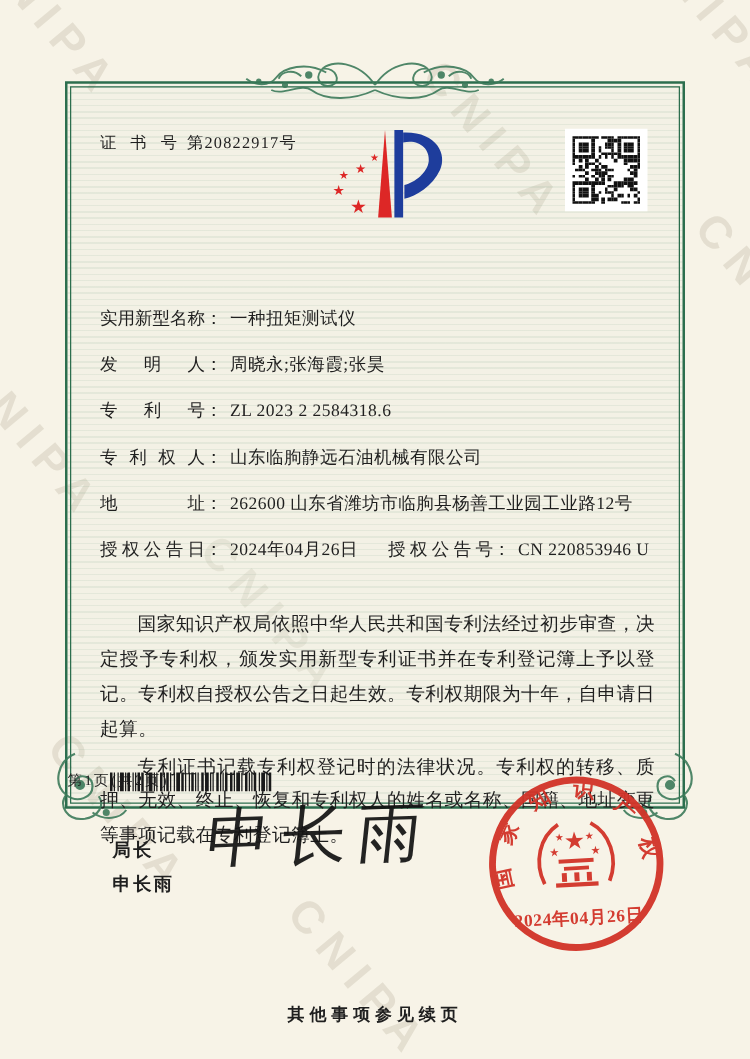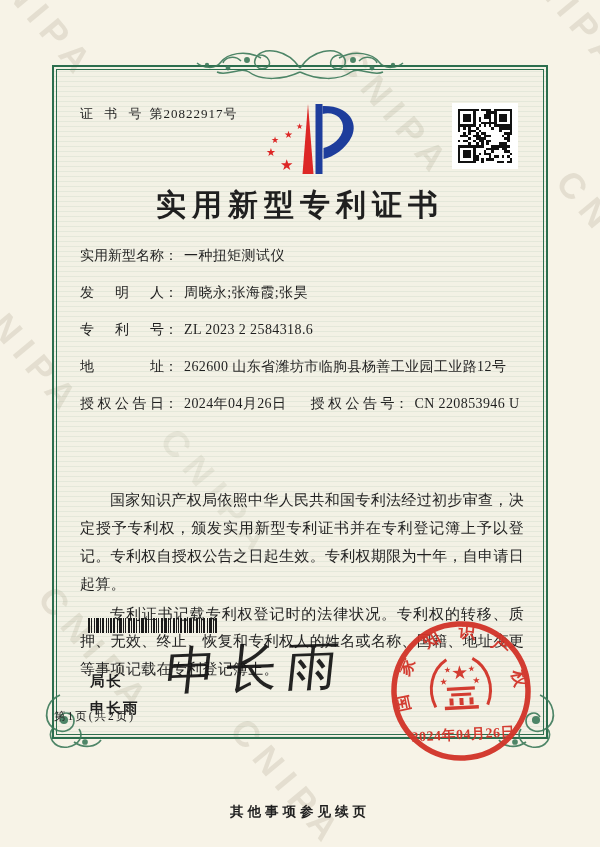--- a/index.html
+++ b/index.html
@@ -26,21 +26,21 @@
   .wm1{left:-38px;top:-6px;}
   .wm2{left:492px;top:-12px;}
   .wm3{left:318px;top:92px;}
   .wm4{left:536px;top:214px;}
   .wm5{left:-52px;top:330px;}
   .wm6{left:140px;top:472px;opacity:.20;}
   .wm7{left:18px;top:630px;}
   .wm8{left:210px;top:762px;}
   
   .frame{
-    position:absolute;z-index:1;left:52px;top:65px;width:496px;height:674px;
+    position:absolute;z-index:1;left:52px;top:65px;width:496px;height:582px;
     border:2.5px solid var(--frame-green);
     background:
       repeating-linear-gradient(0deg, rgba(96,148,118,.10) 0 1px, rgba(0,0,0,0) 1px 5px),
       rgba(210,228,210,.12);
   }
   .frame-inner-line{
     position:absolute;inset:2px;border:1px solid var(--frame-green);pointer-events:none;
   }
   .ornament-top{position:absolute;left:50%;top:-26px;transform:translateX(-50%);}
   .corner{position:absolute;bottom:-16px;}
@@ -593,31 +593,33 @@
         <span class=""></span>
         <span class="d"></span>
         <span class="d"></span>
         <span class="d"></span>
         <span class=""></span>
         <span class="d"></span>
         <span class="d"></span>
       </div>
   </div>
 
-  <div class="title">实用新型专利证书</div>
 
   <div class="fields">
     <div class="frow">
       <span class="flabel">实用新型名称</span><span class="fcolon">：</span><span class="fvalue">一种扭矩测试仪</span>
     </div>
     <div class="frow">
       <span class="flabel">发明人</span><span class="fcolon">：</span><span class="fvalue">周晓永;张海霞;张昊</span>
     </div>
     <div class="frow">
       <span class="flabel">专利号</span><span class="fcolon">：</span><span class="fvalue">ZL 2023 2 2584318.6</span>
+    </div>
+    <div class="frow">
+      <span class="flabel">专利权人</span><span class="fcolon">：</span><span class="fvalue">山东临朐静远石油机械有限公司</span>
     </div>
     <div class="frow">
       <span class="flabel">地址</span><span class="fcolon">：</span><span class="fvalue">262600 山东省潍坊市临朐县杨善工业园工业路12号</span>
     </div>
     <div class="frow">
       <span class="flabel">授权公告日</span><span class="fcolon">：</span><span class="fvalue">2024年04月26日</span><span class="fpair2"><span class="flabel">授权公告号</span><span class="fcolon">：</span><span class="fvalue">CN 220853946 U</span></span>
     </div>
   </div>
 
   <div class="paras">

